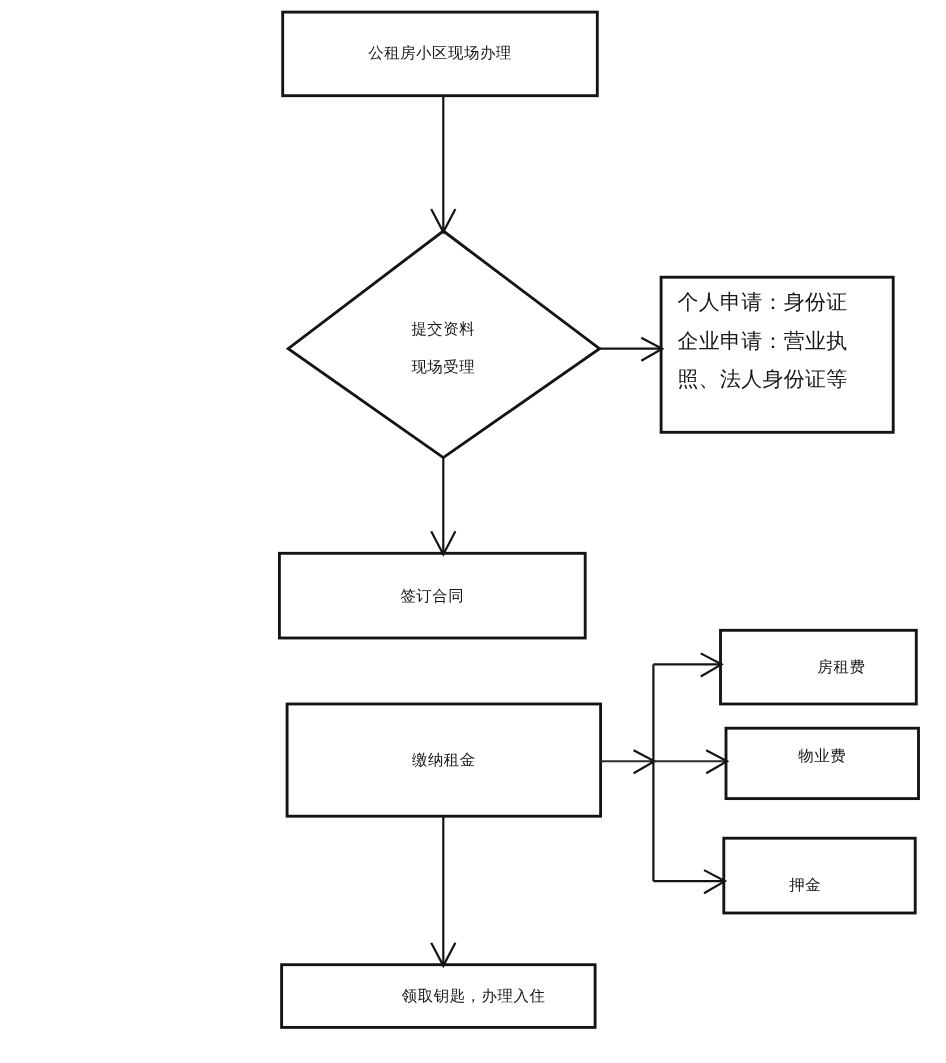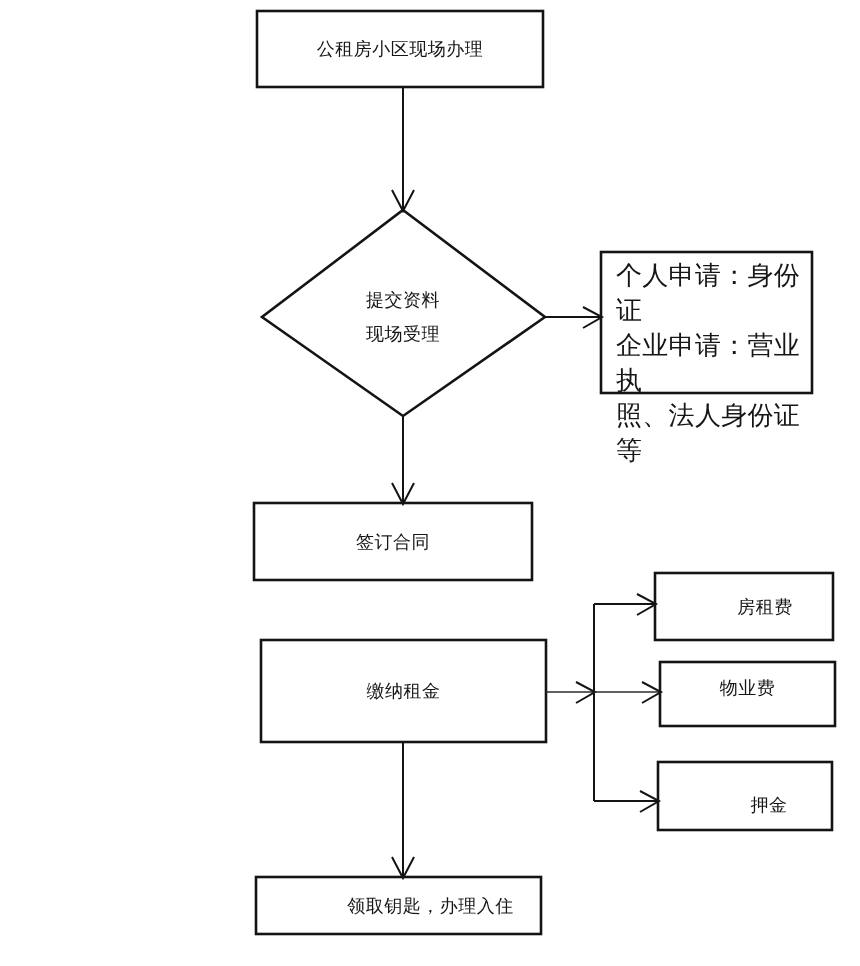--- a/index.html
+++ b/index.html
@@ -53,36 +53,36 @@
     stroke-width: 2;
     fill: none;
     stroke-linecap: butt;
   }
   .node-label {
     position: absolute;
     display: flex;
     align-items: center;
     justify-content: center;
     text-align: center;
-    font-size: 18px;
+    font-size: 14px;
     line-height: 32px;
     letter-spacing: 0.5px;
     color: #161616;
     white-space: pre-line;
     pointer-events: none;
   }
   .node-label.multiline {
     line-height: 34px;
     text-align: center;
   }
   .info-label {
     position: absolute;
     display: block;
     text-align: left;
-    font-size: 26px;
+    font-size: 19px;
     line-height: 35px;
     letter-spacing: 0.3px;
     color: #161616;
     white-space: pre-line;
   }
 </style>
 </head>
 <body>
 
 <div id="flow-root">
@@ -153,17 +153,17 @@
 照、法人身份证等</div>
 
   <div class="node-label" style="left:254px; top:503px; width:278px; height:77px;text-align:right;">签订合同</div>
 
   <div class="node-label" style="left:261px; top:640px; width:285px; height:102px;">缴纳租金</div>
 
   <div class="node-label" style="left:655px; top:573px; width:178px; height:67px;padding-left:21px;">房租费</div>
 
   <div class="node-label" style="left:660px; top:662px; width:175px; height:52px;">物业费</div>
 
-  <div class="node-label" style="left:682px; top:762px; width:174px; height:86px;">押金</div>
+  <div class="node-label" style="left:645px; top:762px; width:174px; height:86px;">押金</div>
 
   <div class="node-label" style="left:248px; top:877px; width:285px; height:57px;margin-left:40px;">领取钥匙，办理入住</div>
 
 </div>
 
 </body></html>

